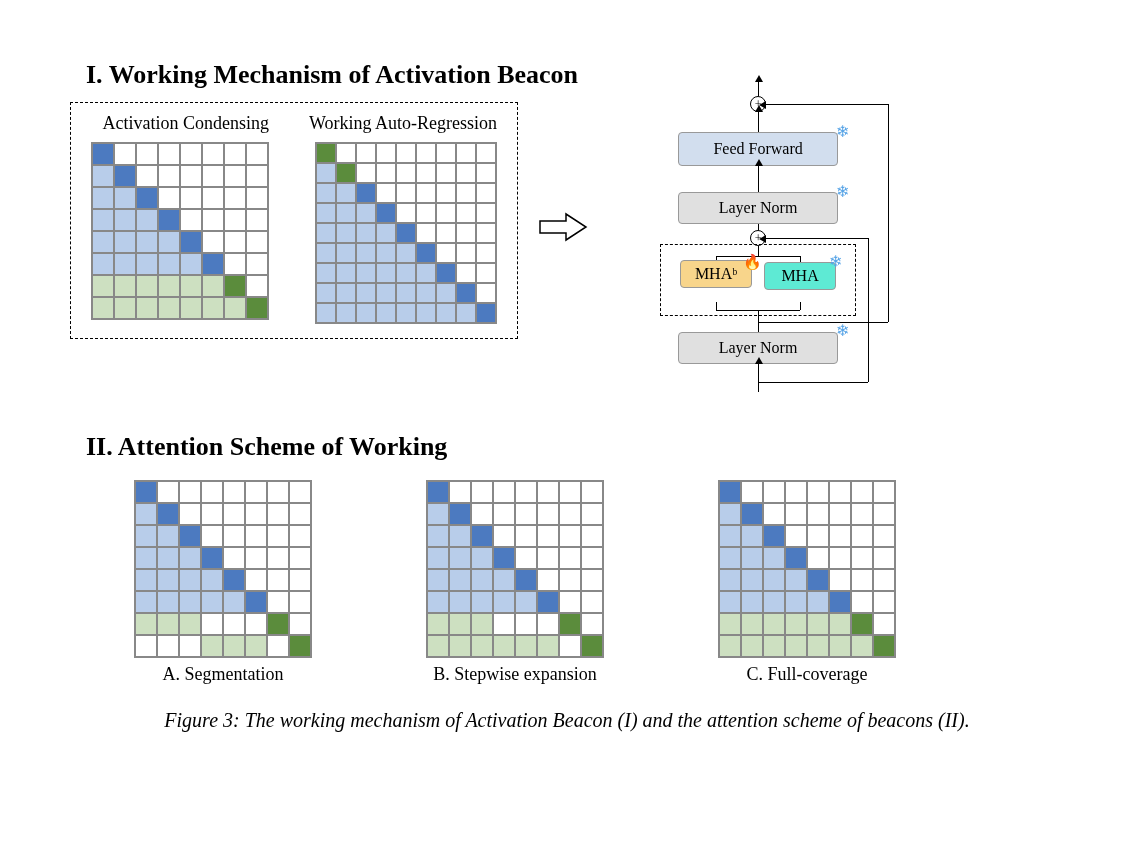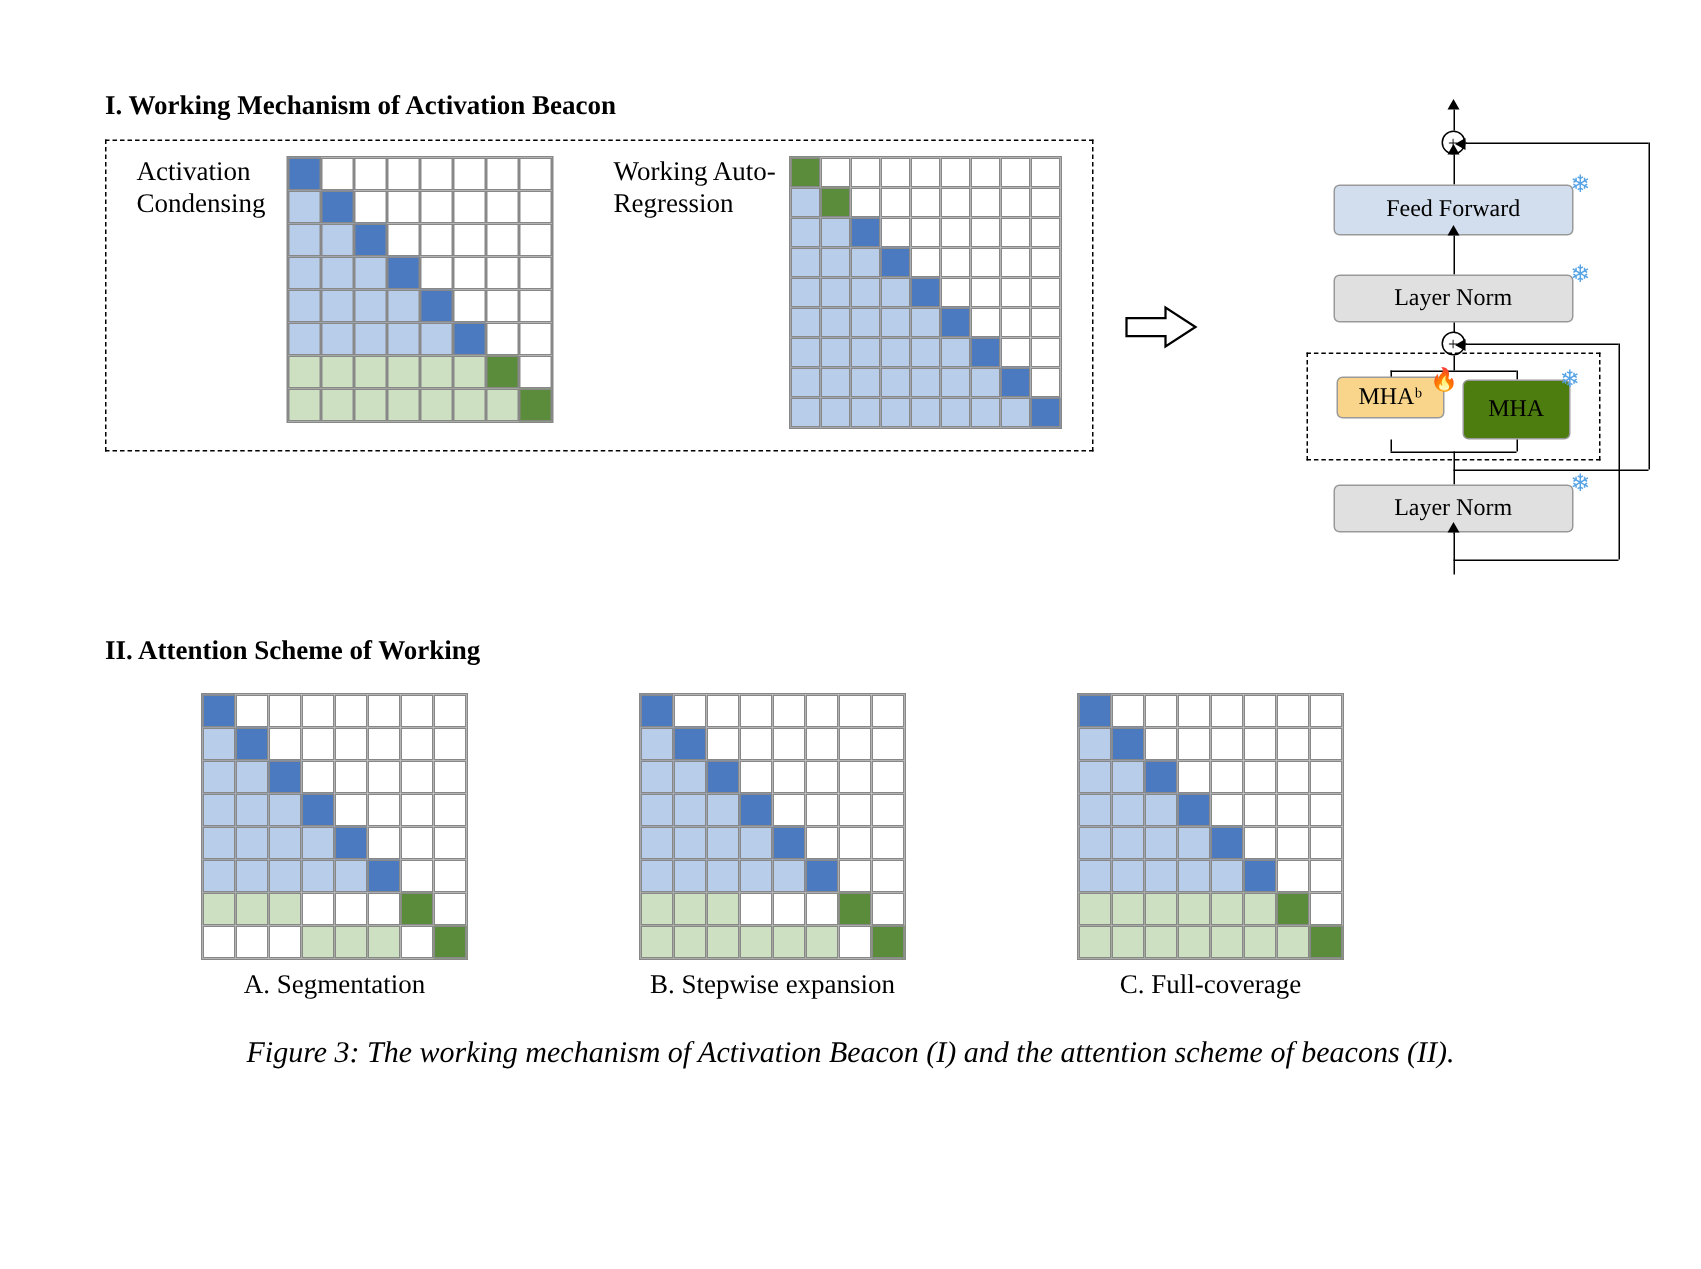--- a/index.html
+++ b/index.html
@@ -6,39 +6,40 @@
 body {
   font-family: 'Times New Roman', Times, serif;
   background: #fff;
   width: 1134px;
   height: 846px;
   position: relative;
   padding: 60px 70px 30px 70px;
 }
 .section-title {
   font-weight: bold;
-  font-size: 18px;
+  font-size: 26px;
   margin-bottom: 12px;
+  margin-left: 16px;
 }
 .top-section {
   display: flex;
   gap: 20px;
   align-items: flex-start;
   margin-bottom: 30px;
 }
 .dashed-box {
   border: 1.5px dashed #000;
   padding: 10px 20px 14px 20px;
   display: flex;
   gap: 40px;
 }
 .matrix-block {
   display: flex;
-  flex-direction: row;
-  align-items: flex-start;
+  flex-direction: column;
+  align-items: flex-end;
 }
 .matrix-label {
   font-size: 18px;
   margin-bottom: 8px;
 }
 .matrix {
   display: grid;
   border: 1px solid #888;
 }
 .m8 { grid-template-columns: repeat(8, 22px); }
@@ -71,21 +72,21 @@
   display: flex;
   align-items: center;
   justify-content: center;
   font-size: 16px;
   border: 0.5px solid #999;
 }
 .ff { background: #d2deee; left: 70px; top: 40px; width: 160px; height: 34px; }
 .ln1 { background: #e0e0e0; left: 70px; top: 100px; width: 160px; height: 32px; }
 .ln2 { background: #e0e0e0; left: 70px; top: 240px; width: 160px; height: 32px; }
 .mhab { background: #f8d58b; left: 72px; top: 168px; width: 72px; height: 28px; }
-.mha { background: #4d7c0f; left: 156px; top: 170px; width: 72px; height: 40px; align-items: center; }
+.mha { background: #5eead4; left: 156px; top: 170px; width: 72px; height: 28px; align-items: center; }
 .mid-dashed {
   position: absolute; left: 52px; top: 152px; width: 196px; height: 72px;
   border: 1.5px dashed #000;
 }
 .plusnode {
   position: absolute;
   width: 16px; height: 16px;
   border: 1.2px solid #000;
   border-radius: 50%;
   background: #fff;

